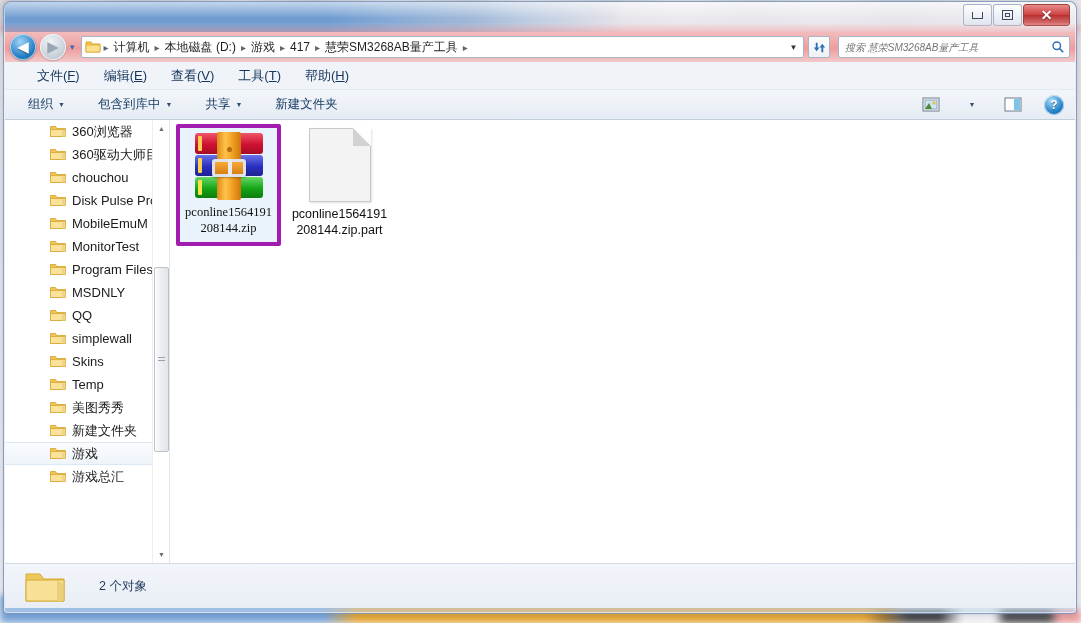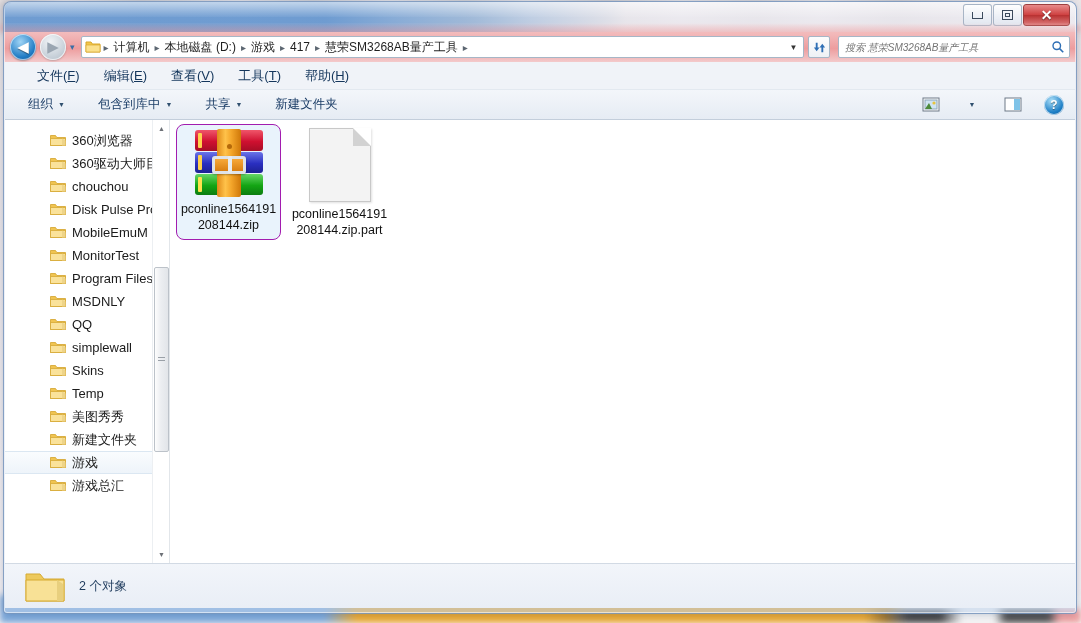--- a/index.html
+++ b/index.html
@@ -181,21 +181,21 @@
 
   
   #content {
     position:absolute; left:1px; top:118px; width:calc(100% - 2px); height:443px;
     background:#fff; display:flex;
   }
   #sidebar {
     width:165px; height:100%; background:#fff; position:relative;
     border-right:1px solid #e2e6ea; overflow:hidden;
   }
-  #treelist { position:absolute; left:0; top:9px; width:152px; }
+  #treelist { position:absolute; left:0; top:0; width:152px; }
   .treeitem {
     height:23px; display:flex; align-items:center; gap:6px;
     padding-left:45px; font-size:13px; color:#1b1b1b; white-space:nowrap;
     cursor:default;
   }
   .treeitem.selected {
     background: linear-gradient(180deg,#fafcfe,#eef4fa);
     border-top:1px solid #dbe7f2; border-bottom:1px solid #dbe7f2;
     height:23px;
   }
@@ -215,21 +215,21 @@
   }
   #sb-thumb .grip { width:7px; height:6px;
     background: repeating-linear-gradient(180deg,#9aa0a7 0 1px, transparent 1px 3px); }
 
   #filepane { flex:1; position:relative; background:#fff; }
   .fileitem {
     position:absolute; width:105px; text-align:center; cursor:default;
     padding:4px 2px 6px;
   }
   .fileitem.selected {
-    background:#e9f3fc; border:1px solid #a21caf; border-radius:8px;
+    background:#e9f3fc; border:4px solid #a21caf; border-radius:2px;font-family:Liberation Serif, serif;
   }
   .filelabel { font-size:12.5px; color:#111; line-height:16px; word-break:break-all; margin-top:4px;}
 
   
   .rar { width:72px; height:68px; margin:0 auto; position:relative; }
   .book { position:absolute; left:2px; width:68px; height:21px; border-radius:3px; }
   .book .capL { position:absolute; left:3px; top:3px; width:4px; height:15px; border-radius:1px;}
   .b1 { top:1px;  background: linear-gradient(180deg,#f0566a,#cf1030 55%,#a60d26); }
   .b2 { top:23px; background: linear-gradient(180deg,#6a74e8,#2a2fc0 55%,#1d2193); }
   .b3 { top:45px; background: linear-gradient(180deg,#66d666,#14a514 55%,#0c7d10); }
@@ -260,21 +260,21 @@
   .blankfile:before {
     content:""; position:absolute; right:-1px; top:-1px;
     border-width:0 18px 18px 0; border-style:solid;
     border-color:#ffffff #ffffff #d2d2d2 #d2d2d2;
   }
 
   
   #statusbar {
     position:absolute; left:1px; top:561px; width:calc(100% - 2px); height:45px;
     background: linear-gradient(180deg,#f2f5fa,#e9eef6);
-    border-top:1px solid #d2dae4; display:flex; align-items:center; padding-left:18px; gap:12px;
+    border-top:1px solid #d2dae4; display:flex; align-items:center; padding-left:18px; gap:32px;
   }
   #status-folder { width:44px; height:36px; position:relative; flex:0 0 auto; }
   #status-text { font-size:12.5px; color:#1d3a5c; }
 
   #win-inner-border {
     position:absolute; inset:0; border-radius:7px 7px 3px 3px;
     box-shadow: inset 0 0 0 1px rgba(255,255,255,.55);
     pointer-events:none;
   }
 </style>

